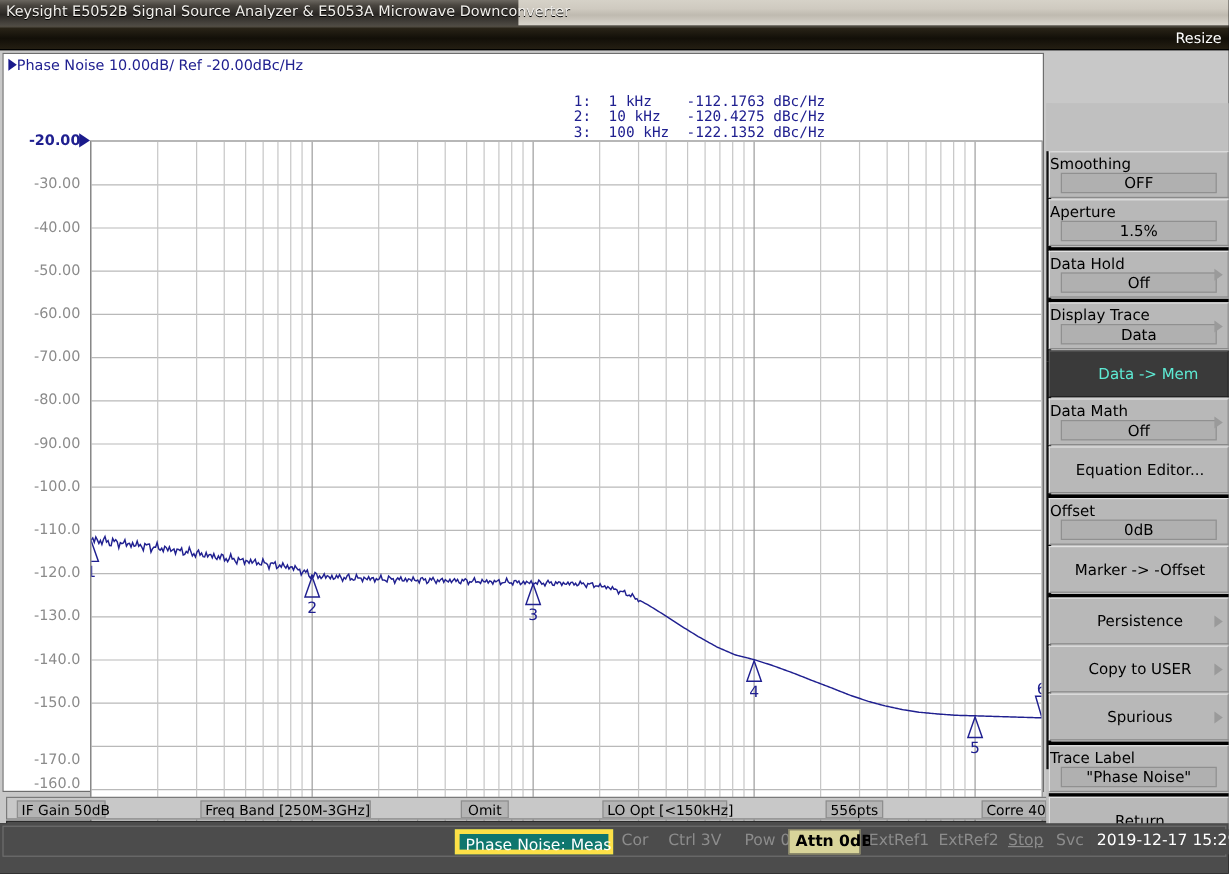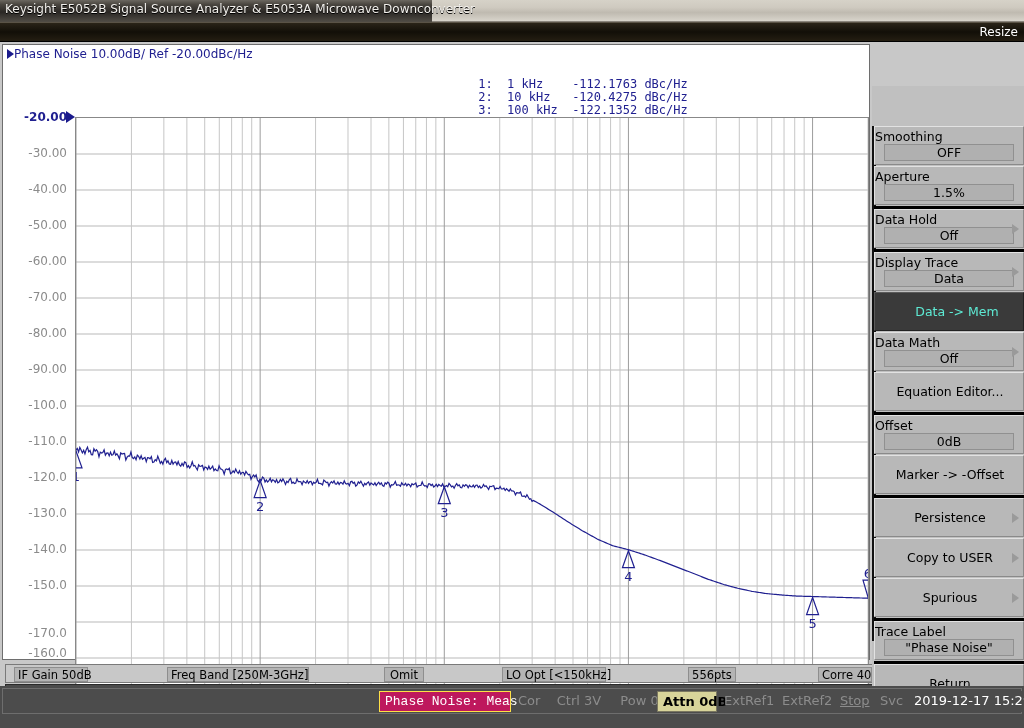--- a/index.html
+++ b/index.html
@@ -206,21 +206,21 @@
   }
   .botbar-inner {
     position: absolute; left: 2px; top: 2px; width: 1020px; height: 26px;
     background: #4c4c4c; border: 1px solid #6e6e6e;
   }
   .bb {
     position: absolute; top: 2px; height: 21px;
     font-size: 13px; line-height: 20px; text-align: center;
     white-space: nowrap; padding: 0 5px; color: #8c8c8c;
   }
-  .bb.meas { background: #be185d; color: #ffffff; border: 1px solid #fde047; font-family: Liberation Mono, monospace; }
+  .bb.meas { background: #0f766e; color: #ffffff; border: 4px solid #fde047; }
   .bb.attn { background: #d8d49a; color: #000000; border: 1px solid #7a7760; font-weight: bold; }
   .bb.clock { background: #4c4c4c; color: #ffffff; }
 </style>
 </head>
 <body>
 
 <div id="app">
 
   <div class="titlebar">
     <div class="tb-strip"></div>

